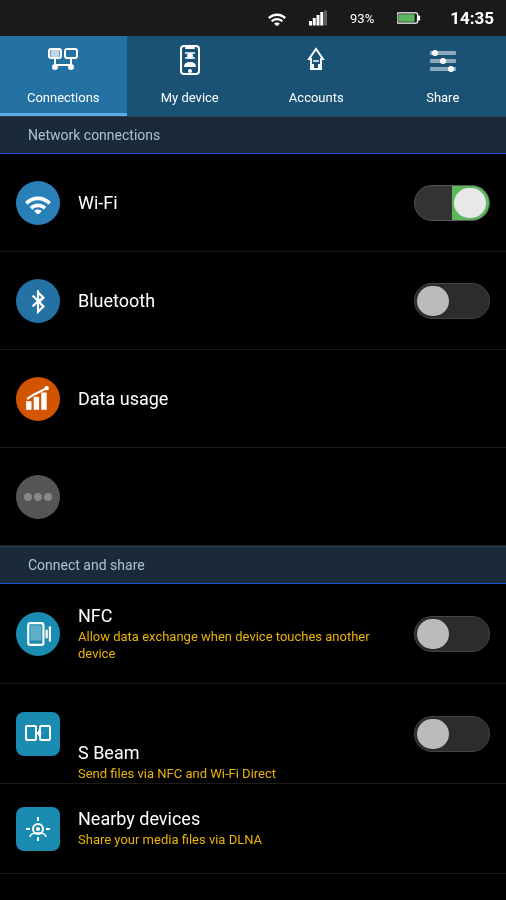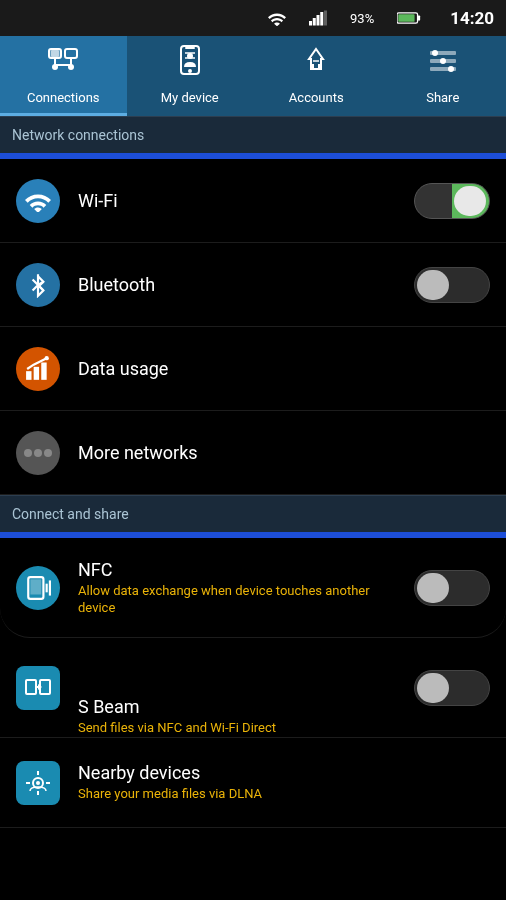--- a/index.html
+++ b/index.html
@@ -63,34 +63,34 @@
       color: #fff;
     }
     .tab-label {
       font-size: 13px;
       color: #fff;
     }
 
     
     .section-header {
       background: #1a2a3a;
-      padding: 10px 12px;
+      padding: 10px 28px;
       font-size: 14px;
       color: #aac4d4;
       border-top: 1px solid #2c3e50;
-      border-bottom: 6px solid #1d4ed8;
+      border-bottom: 1px solid #1d4ed8;
     }
 
     
     .settings-row {
       background: #000;
       display: flex;
       align-items: center;
       padding: 0 16px;
-      height: 84px;
+      height: 98px;
       border-bottom: 1px solid #1c1c1c;
       cursor: pointer;
     }
     .row-icon {
       width: 44px;
       height: 44px;
       border-radius: 50%;
       display: flex;
       align-items: center;
       justify-content: center;
@@ -163,21 +163,20 @@
       color: #fff;
     }
     .toggle.on .toggle-label {
       left: 10px;
     }
 
     
     .settings-row.tall {
       height: 100px;
       align-items: center;
-      border-radius: 30px;
     }
 
     
     .settings-row.medium {
       height: 100px;
       align-items: flex-end;
     }
 
     
     .toggle.wifi-on {
@@ -202,21 +201,21 @@
       <rect x="15" y="2" width="4" height="18" fill="white"></rect>
       <rect x="20" y="0" width="4" height="20" fill="white" opacity="0.3"></rect>
     </svg>
     <span class="battery-text">93%</span>
 
     <svg width="24" height="14" viewBox="0 0 28 14">
       <rect x="0" y="1" width="24" height="12" rx="2" ry="2" fill="none" stroke="white" stroke-width="1.5"></rect>
       <rect x="24" y="4" width="3" height="6" rx="1" fill="white"></rect>
       <rect x="1.5" y="2.5" width="19" height="9" rx="1" fill="#5cb85c"></rect>
     </svg>
-    <span class="status-time">14:20</span>
+    <span class="status-time">14:35</span>
   </div>
 </div>
 
 <div class="tab-bar">
   <div class="tab-item active">
     <div class="tab-icon">
       <svg width="32" height="32" viewBox="0 0 32 32" fill="white">
         <rect x="2" y="4" width="12" height="9" rx="2" fill="none" stroke="white" stroke-width="2"></rect>
         <rect x="2" y="4" width="12" height="9" rx="2" fill="white" opacity="0.3"></rect>
         <line x1="8" y1="13" x2="8" y2="20" stroke="white" stroke-width="2"></line>
@@ -323,23 +322,20 @@
 </div>
 
 <div class="settings-row">
   <div class="row-icon more-net">
     <svg width="30" height="20" viewBox="0 0 30 20" fill="white">
       <circle cx="5" cy="10" r="4" fill="#888"></circle>
       <circle cx="15" cy="10" r="4" fill="#888"></circle>
       <circle cx="25" cy="10" r="4" fill="#888"></circle>
     </svg>
   </div>
-  <div class="row-text">
-    <div class="row-title">More networks</div>
-  </div>
 </div>
 
 <div class="section-header">
   <span>Connect and share</span>
 </div>
 
 <div class="settings-row tall">
   <div class="row-icon nfc" style="align-self:center">
     <svg width="26" height="26" viewBox="0 0 24 24" fill="white">
       <rect x="3" y="2" width="14" height="20" rx="2" fill="none" stroke="white" stroke-width="2"></rect>

